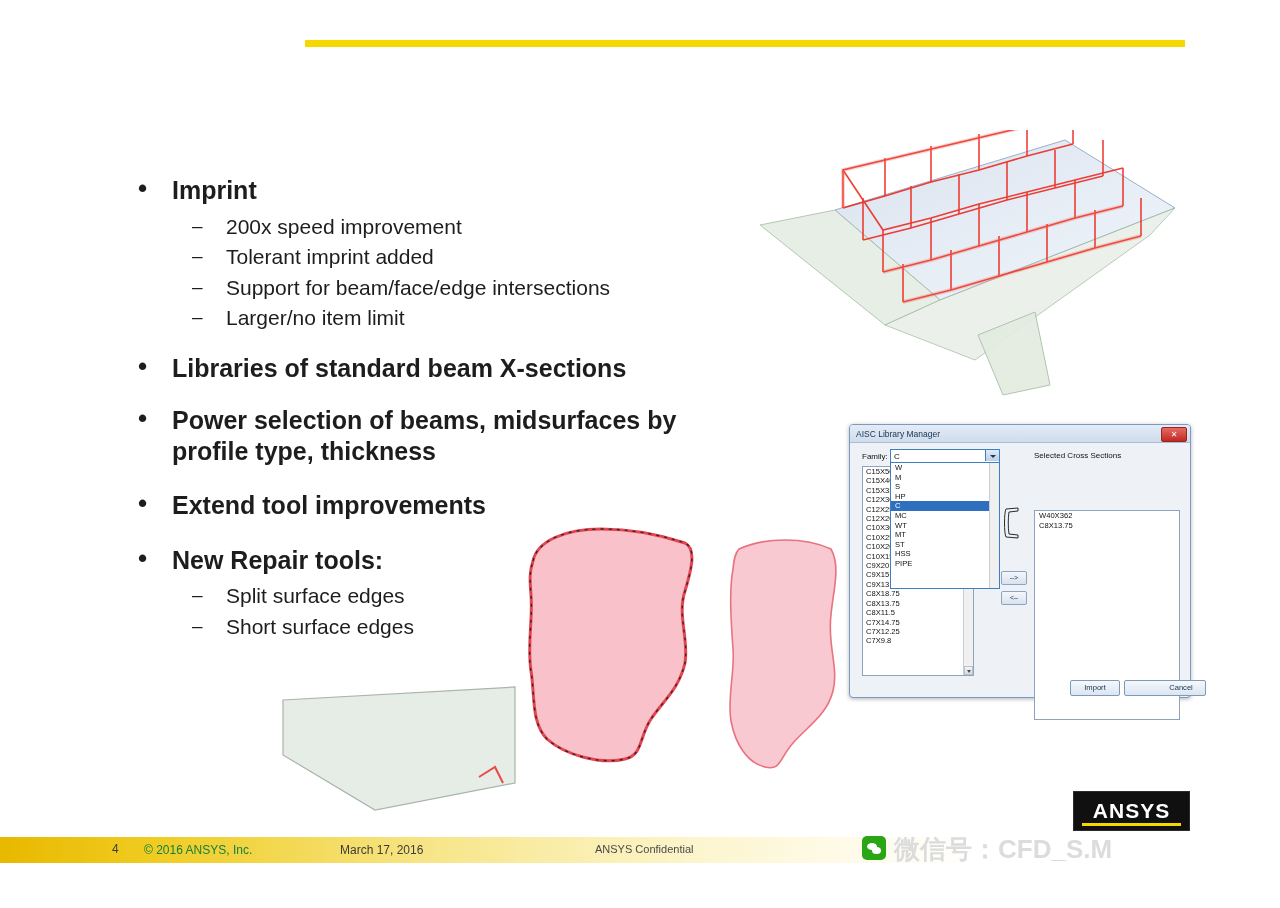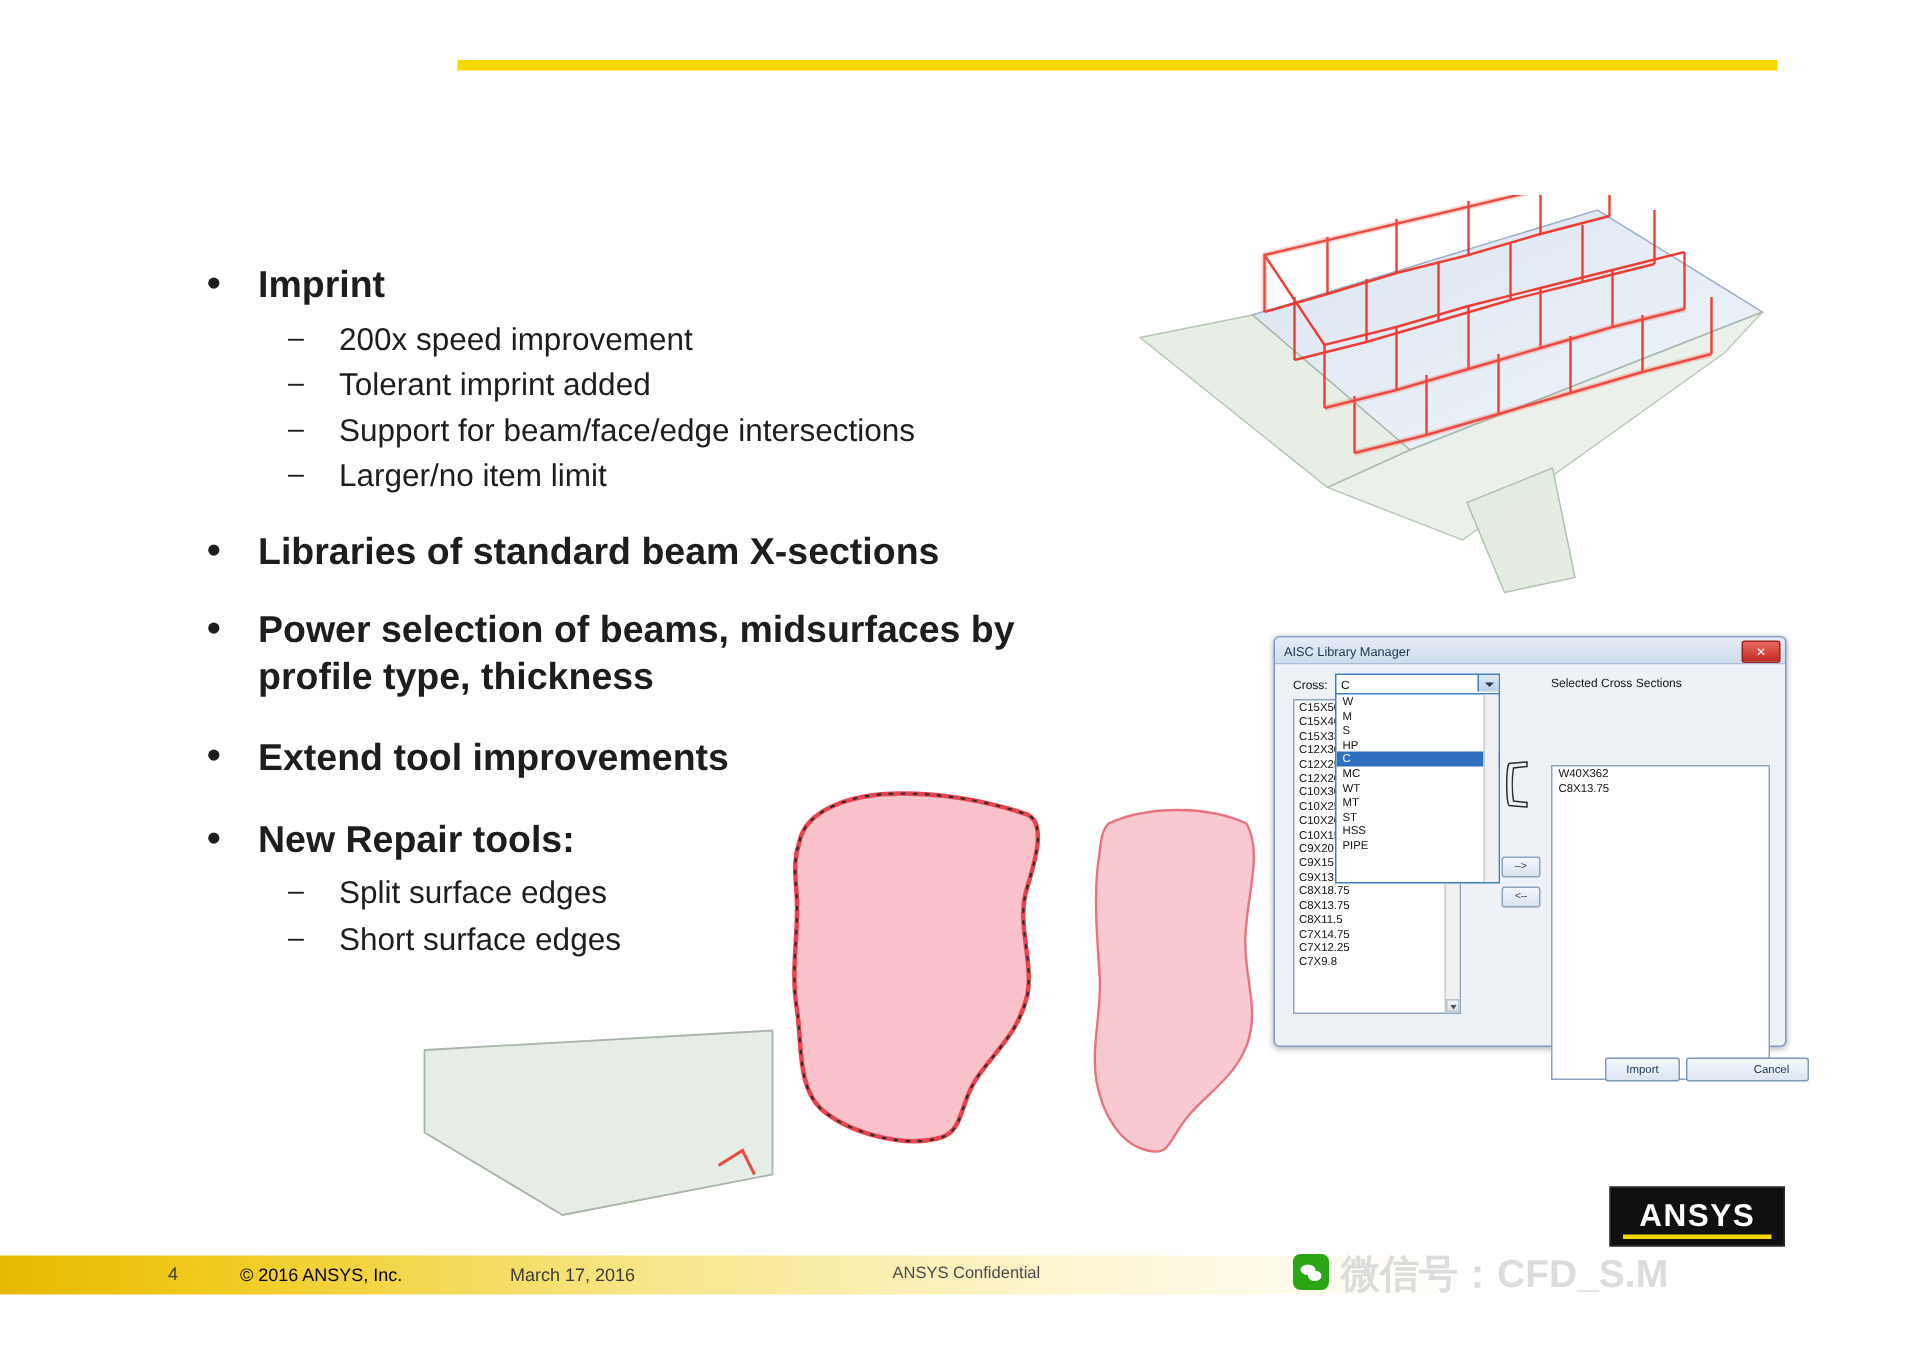--- a/index.html
+++ b/index.html
@@ -96,24 +96,24 @@
   }
   .footer-num {
     position: absolute;
     left: 112px;
     top: 842px;
     font-size: 12px;
     color: #3c3c3c;
   }
   .footer-copy {
     position: absolute;
-    left: 160px;
+    left: 144px;
     top: 843px;
     font-size: 12px;
-    color: #000000;
+    color: #15803d;
   }
   .footer-date {
     position: absolute;
     left: 340px;
     top: 843px;
     font-size: 12px;
     color: #3c3c3c;
   }
   .footer-conf {
     position: absolute;
@@ -414,21 +414,20 @@
     position: absolute;
     width: 48px;
     height: 14px;
     background: linear-gradient(180deg,#f5f8fc,#dbe5f1);
     border: 1px solid #7f9ab8;
     border-radius: 2px;
     font-size: 7.6px;
     line-height: 13px;
     text-align: center;
     color: #17324f;
-    margin-top: 25px;
   }
   .dlg-btn.import { left: 214px; top: 234px; }
   .dlg-btn.cancel { left: 268px; top: 234px; padding-left: 32px; }
 
   .graphic { position: absolute; }
 </style>
 </head>
 <body>
 
 <div class="slide">
@@ -543,21 +542,21 @@
   </div>
 
   <div class="dialog">
     <div class="dlg-title">
       <div class="dlg-title-text">AISC Library Manager</div>
       <div class="dlg-close">✕</div>
     </div>
 
     <div class="dlg-body">
 
-      <div class="fam-label">Cross:</div>
+      <div class="fam-label">Family:</div>
 
       <div class="fam-select">
         <div class="fam-select-text">C</div>
         <div class="fam-arrow"></div>
       </div>
 
       <div class="list-left">
         <div class="li">C15X50</div>
         <div class="li">C15X40</div>
         <div class="li">C15X33.9</div>

